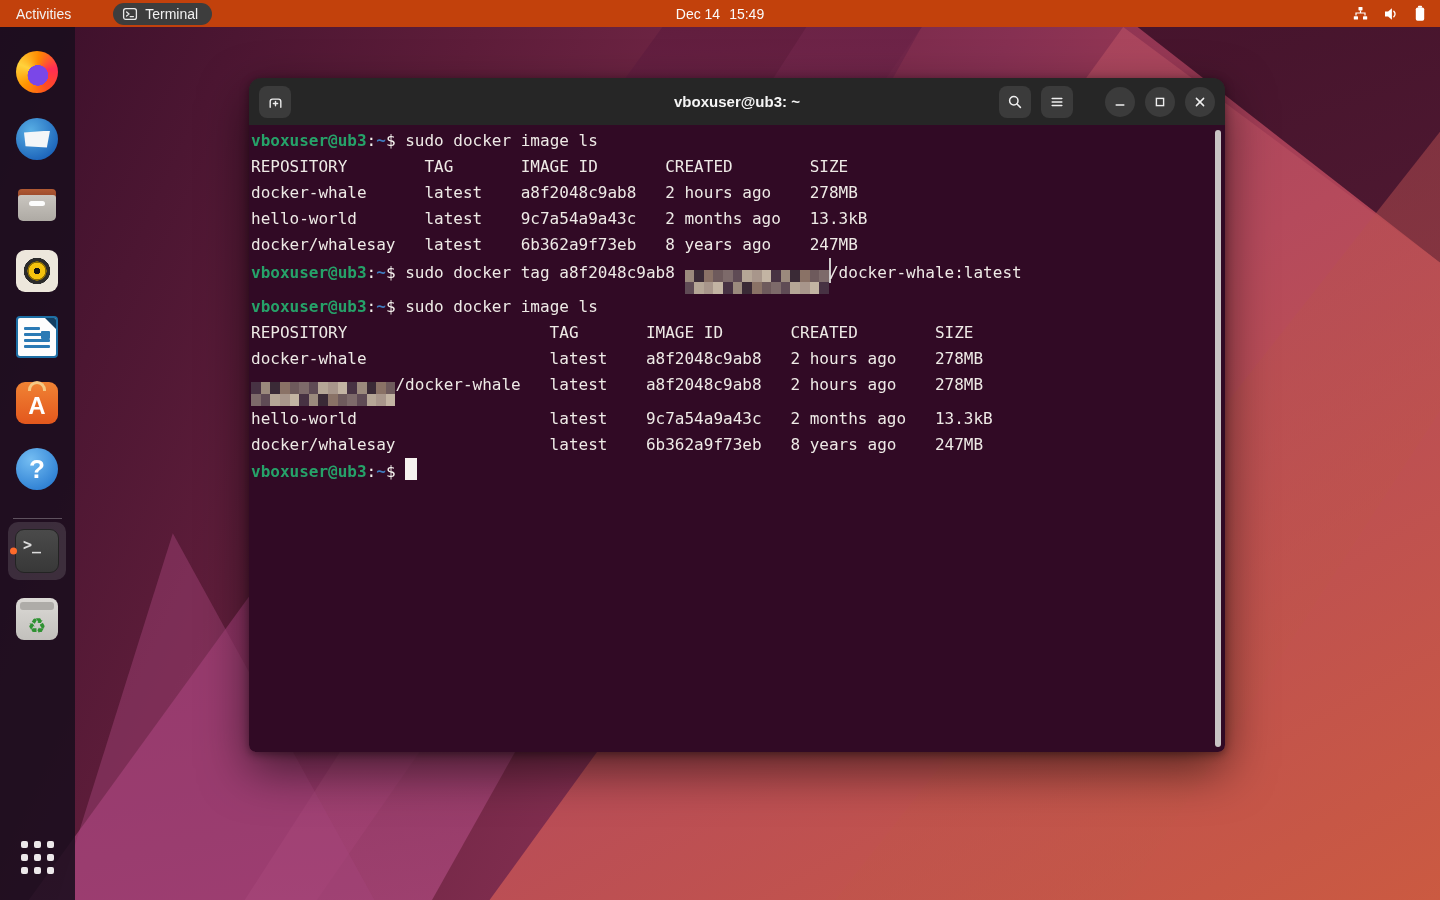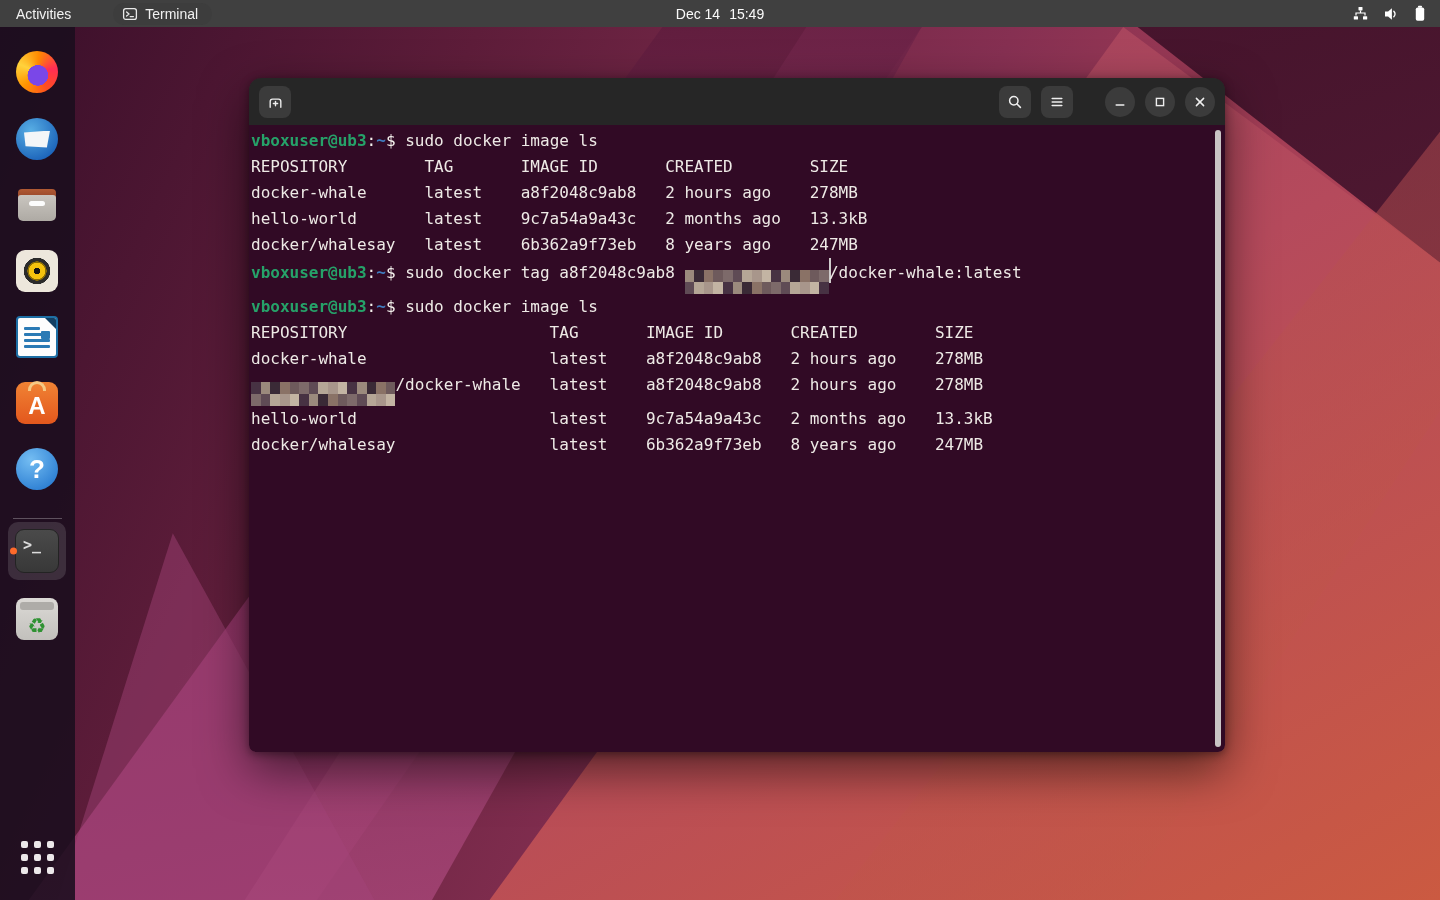--- a/index.html
+++ b/index.html
@@ -11,21 +11,21 @@
     background: linear-gradient(115deg,#3a0f2a 0%,#5e1d3a 26%,#863052 55%,#ae4357 78%,#c65942 100%); }
   .wp { position:absolute; inset:0; }
   .wp1 { clip-path: polygon(79% 0, 100% 0, 100% 27%); background: linear-gradient(160deg,#3c0f28,#5e2038); }
   .wp2 { clip-path: polygon(78% 0, 100% 27%, 100% 100%, 34% 100%); background: linear-gradient(150deg,#8c3a60 0%,#b54a5c 55%,#cb5a41 100%); }
   .wp3 { clip-path: polygon(46% 0, 64% 0, 22% 100%, 2% 100%); background: linear-gradient(178deg,#5e1c3c 0%,#8c3264 55%,#9c3c6e 100%); opacity:.9; }
   .wp4 { clip-path: polygon(56% 0, 64% 0, 30% 100%, 17% 100%); background: linear-gradient(180deg,#6e2448 0%,#a44475 100%); opacity:.85; }
   .wp5 { clip-path: polygon(12% 58%, 26% 100%, 4% 100%); background:#a4457a; opacity:.45; }
   .wp6 { clip-path: polygon(100% 12%, 100% 44%, 78% 100%, 58% 100%); background: linear-gradient(150deg,#a04062,#c85a44); opacity:.5; }
 
   
-  .topbar { position:absolute; left:0; top:0; width:1440px; height:27px; background:#404040;
+  .topbar { position:absolute; left:0; top:0; width:1440px; height:27px; background:#c2410c;
     display:flex; align-items:center; color:#f2f2f2; font-size:14px; z-index:50; }
   .activities { padding:0 16px; height:27px; display:flex; align-items:center; cursor:default; }
   .app-pill { display:flex; align-items:center; gap:7px; background:#3d3d3d; border-radius:13px;
     padding:2px 14px 2px 9px; height:22px; margin-left:26px; color:#f0f0f0; font-size:14px; }
   .clock { position:absolute; left:50%; transform:translateX(-50%); display:flex; gap:9px; font-size:14px; color:#fafafa; }
   .status { position:absolute; right:10px; top:0; height:27px; display:flex; align-items:center; gap:14px; padding-right:4px; }
 
   
   .dock { position:absolute; left:0; top:27px; width:75px; height:873px;
     background:rgba(26,14,30,0.88); z-index:40; }
@@ -222,20 +222,21 @@
 
   <div class="window">
     <div class="titlebar">
       <div class="tbtn-sq newtab">
         <svg width="17" height="17" viewBox="0 0 16 16">
           <path d="M3 12.5 V7 Q3 4.8 5.2 4.8 H10.8 Q13 4.8 13 7 V12.5" fill="none" stroke="#eee" stroke-width="1.3" stroke-linecap="round"></path>
           <line x1="8" y1="7" x2="8" y2="11" stroke="#eee" stroke-width="1.3" stroke-linecap="round"></line>
           <line x1="6" y1="9" x2="10" y2="9" stroke="#eee" stroke-width="1.3" stroke-linecap="round"></line>
         </svg>
       </div>
+      <div class="win-title">vboxuser@ub3: ~</div>
       <div class="ctrls">
         <div class="tbtn-sq">
           <svg width="16" height="16" viewBox="0 0 16 16">
             <circle cx="6.8" cy="6.8" r="4.2" fill="none" stroke="#eee" stroke-width="1.5"></circle>
             <line x1="10" y1="10" x2="13.4" y2="13.4" stroke="#eee" stroke-width="1.5" stroke-linecap="round"></line>
           </svg>
         </div>
         <div class="tbtn-sq">
           <svg width="16" height="16" viewBox="0 0 16 16">
             <line x1="3.2" y1="4.4" x2="12.8" y2="4.4" stroke="#eee" stroke-width="1.5" stroke-linecap="round"></line>
@@ -269,18 +270,19 @@
       <div class="tline"><span>docker-whale      latest    a8f2048c9ab8   2 hours ago    278MB</span></div>
       <div class="tline"><span>hello-world       latest    9c7a54a9a43c   2 months ago   13.3kB</span></div>
       <div class="tline"><span>docker/whalesay   latest    6b362a9f73eb   8 years ago    247MB</span></div>
       <div class="tline"><span class="p-user">vboxuser@ub3</span><span class="p-w">:</span><span class="p-path">~</span><span class="p-w">$ </span><span>sudo docker tag a8f2048c9ab8 </span><span class="mosaic"><i style="background: rgb(155, 138, 125);"></i><i style="background: rgb(58, 42, 54);"></i><i style="background: rgb(138, 114, 102);"></i><i style="background: rgb(110, 90, 92);"></i><i style="background: rgb(125, 106, 106);"></i><i style="background: rgb(95, 75, 85);"></i><i style="background: rgb(181, 166, 150);"></i><i style="background: rgb(168, 150, 139);"></i><i style="background: rgb(195, 180, 163);"></i><i style="background: rgb(71, 50, 67);"></i><i style="background: rgb(155, 138, 125);"></i><i style="background: rgb(58, 42, 54);"></i><i style="background: rgb(138, 114, 102);"></i><i style="background: rgb(110, 90, 92);"></i><i style="background: rgb(125, 106, 106);"></i><i style="background: rgb(95, 75, 85);"></i><i style="background: rgb(181, 166, 150);"></i><i style="background: rgb(168, 150, 139);"></i><i style="background: rgb(195, 180, 163);"></i><i style="background: rgb(71, 50, 67);"></i><i style="background: rgb(155, 138, 125);"></i><i style="background: rgb(58, 42, 54);"></i><i style="background: rgb(138, 114, 102);"></i><i style="background: rgb(110, 90, 92);"></i><i style="background: rgb(125, 106, 106);"></i><i style="background: rgb(95, 75, 85);"></i><i style="background: rgb(181, 166, 150);"></i><i style="background: rgb(168, 150, 139);"></i><i style="background: rgb(195, 180, 163);"></i><i style="background: rgb(71, 50, 67);"></i></span><span class="ibeam"></span><span>/docker-whale:latest</span></div>
       <div class="tline"><span class="p-user">vboxuser@ub3</span><span class="p-w">:</span><span class="p-path">~</span><span class="p-w">$ </span><span>sudo docker image ls</span></div>
       <div class="tline"><span>REPOSITORY                     TAG       IMAGE ID       CREATED        SIZE</span></div>
       <div class="tline"><span>docker-whale                   latest    a8f2048c9ab8   2 hours ago    278MB</span></div>
       <div class="tline"><span class="mosaic"><i style="background: rgb(71, 50, 67);"></i><i style="background: rgb(155, 138, 125);"></i><i style="background: rgb(58, 42, 54);"></i><i style="background: rgb(138, 114, 102);"></i><i style="background: rgb(110, 90, 92);"></i><i style="background: rgb(125, 106, 106);"></i><i style="background: rgb(95, 75, 85);"></i><i style="background: rgb(181, 166, 150);"></i><i style="background: rgb(168, 150, 139);"></i><i style="background: rgb(195, 180, 163);"></i><i style="background: rgb(71, 50, 67);"></i><i style="background: rgb(155, 138, 125);"></i><i style="background: rgb(58, 42, 54);"></i><i style="background: rgb(138, 114, 102);"></i><i style="background: rgb(110, 90, 92);"></i><i style="background: rgb(125, 106, 106);"></i><i style="background: rgb(95, 75, 85);"></i><i style="background: rgb(181, 166, 150);"></i><i style="background: rgb(168, 150, 139);"></i><i style="background: rgb(195, 180, 163);"></i><i style="background: rgb(71, 50, 67);"></i><i style="background: rgb(155, 138, 125);"></i><i style="background: rgb(58, 42, 54);"></i><i style="background: rgb(138, 114, 102);"></i><i style="background: rgb(110, 90, 92);"></i><i style="background: rgb(125, 106, 106);"></i><i style="background: rgb(95, 75, 85);"></i><i style="background: rgb(181, 166, 150);"></i><i style="background: rgb(168, 150, 139);"></i><i style="background: rgb(195, 180, 163);"></i></span><span>/docker-whale   latest    a8f2048c9ab8   2 hours ago    278MB</span></div>
       <div class="tline"><span>hello-world                    latest    9c7a54a9a43c   2 months ago   13.3kB</span></div>
       <div class="tline"><span>docker/whalesay                latest    6b362a9f73eb   8 years ago    247MB</span></div>
+      <div class="tline"><span class="p-user">vboxuser@ub3</span><span class="p-w">:</span><span class="p-path">~</span><span class="p-w">$ </span><span class="cursor"></span></div>
 
       <div class="scrollbar"></div>
     </div>
   </div>
 
 </div>
 
 </body></html>

